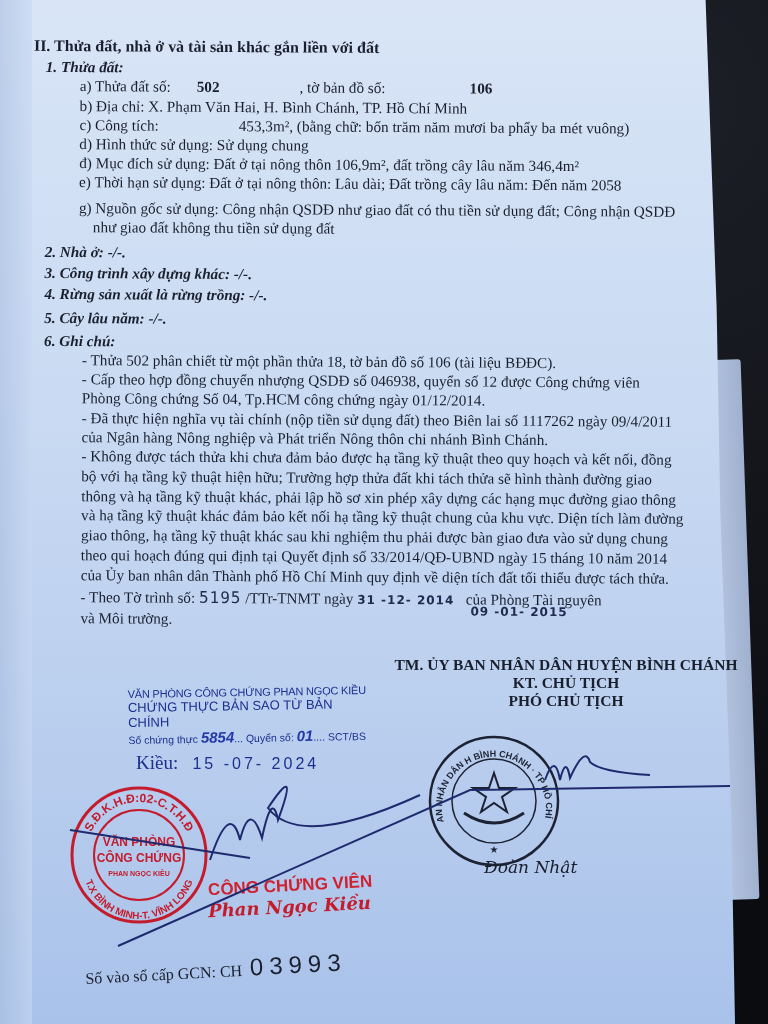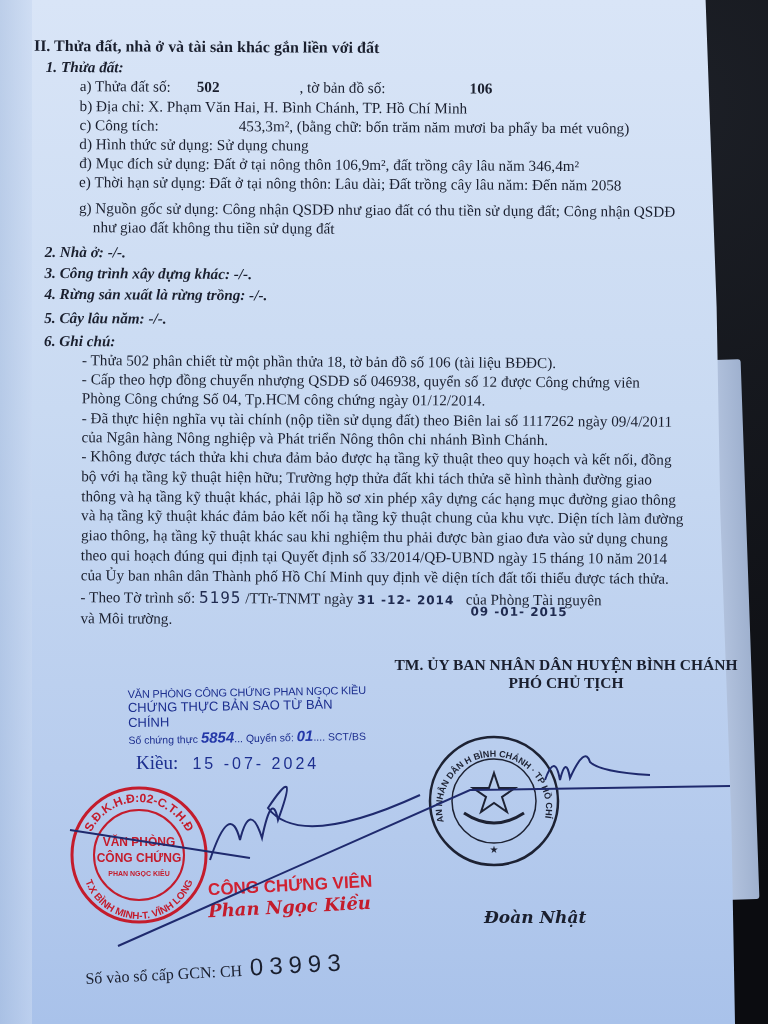--- a/index.html
+++ b/index.html
@@ -86,22 +86,22 @@
       font-family: "Liberation Sans", sans-serif; font-weight: bold; font-size: 17px;
       transform: rotate(-3deg);
     }
     .notary-name {
       position: absolute; left: 208px; top: 896px; color: #c41c2c;
       font-family: "DejaVu Serif", serif; font-weight: bold; font-style: italic; font-size: 18px;
       transform: rotate(-3deg);
     }
     .state-seal { position: absolute; left: 426px; top: 733px; width: 136px; height: 136px; }
     .signer-name {
-      position: absolute; left: 484px; top: 907px; color: #1a1f2e;
-      font-family: "DejaVu Serif", serif; font-style: italic; font-weight: bold; font-size: 17px;
+      position: absolute; left: 484px; top: 857px; color: #1a1f2e;
+      font-family: "DejaVu Serif", serif; font-style: italic; font-weight: normal; font-size: 17px;
     }
     .gcn {
       position: absolute; left: 86px; top: 962px; color: #1a1f2e; font-size: 16px;
       transform: rotate(-3deg); transform-origin: left bottom;
     }
     .gcn-num { font-family: "Liberation Sans", sans-serif; font-size: 24px; letter-spacing: 6px; margin-left: 4px; }
     .ink { position: absolute; left: 0; top: 0; width: 768px; height: 1024px; pointer-events: none; }
   </style>
 </head>
 <body>
@@ -157,20 +157,21 @@
     &nbsp;&nbsp;<span>của Phòng Tài nguyên</span>
   </div>
   <div class="note" style="position:relative;">
     <span>và Môi trường.</span>
     <span class="hand-date" style="position:absolute; left:390px; top:-8px;">09 -01- 2015</span>
   </div>
 </div>
 
 <div class="signature-block">
   <div class="sig-org">TM. ỦY BAN NHÂN DÂN HUYỆN BÌNH CHÁNH</div>
+  <div class="sig-role">KT. CHỦ TỊCH</div>
   <div class="sig-role">PHÓ CHỦ TỊCH</div>
 </div>
 
 <div class="notary-block">
   <div class="notary-line1">VĂN PHÒNG CÔNG CHỨNG PHAN NGỌC KIỀU</div>
   <div class="notary-line2">CHỨNG THỰC BẢN SAO TỪ BẢN CHÍNH</div>
   <div class="notary-line3">
     <span>Số chứng thực</span>
     <span class="notary-hand">5854</span>...
     <span>Quyển số:</span>

